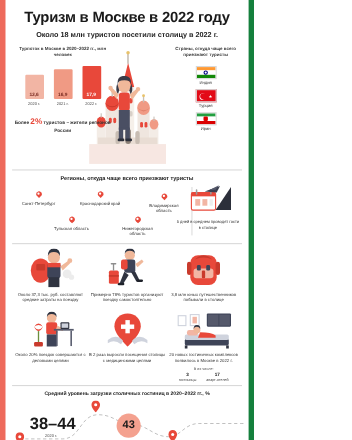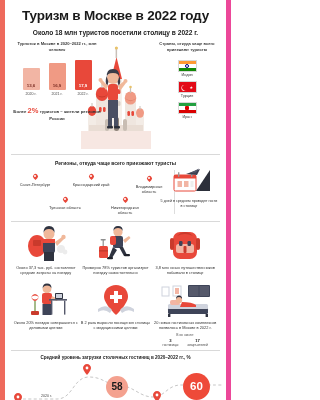--- a/index.html
+++ b/index.html
@@ -6,21 +6,21 @@
   html, body {
     width: 231px; height: 400px;
     font-family: "Liberation Sans", sans-serif;
     background: #ffffff;
   }
   #page {
     position: relative;
     width: 231px; height: 400px;
     background: #ffffff;
     border-left: 5px solid #ee6a5c;
-    border-right: 5px solid #ec4899;
+    border-right: 5px solid #15803d;
     overflow: hidden;
   }
   .inner { position: relative; width: 221px; height: 400px; padding: 0 6px; }
 
   
   .title {
     text-align: center;
     font-size: 13.5px;
     font-weight: bold;
     color: #1a1a1a;
@@ -491,25 +491,25 @@
           <circle cx="4" cy="4" r="1.4" fill="#fff"></circle>
         </svg>
       </div>
       <div style="position:absolute;left:142px;top:28px;">
         <svg width="8" height="11" viewBox="0 0 8 11">
           <path d="M4 0 C1.8 0 0 1.8 0 4 C0 6.6 4 11 4 11 C4 11 8 6.6 8 4 C8 1.8 6.2 0 4 0 Z" fill="#e8483a"></path>
           <circle cx="4" cy="4" r="1.4" fill="#fff"></circle>
         </svg>
       </div>
 
+      <div class="val38">38–44</div>
       <div class="year38">2020 г.</div>
 
-      <div class="circ c58">58</div>
+      <div class="circ c58">43</div>
       <div class="y58">2021 г.</div>
 
-      <div class="circ c60">60</div>
 
     </div>
 
   </div>
 
  </div>
 </div>
 
 </body></html>

